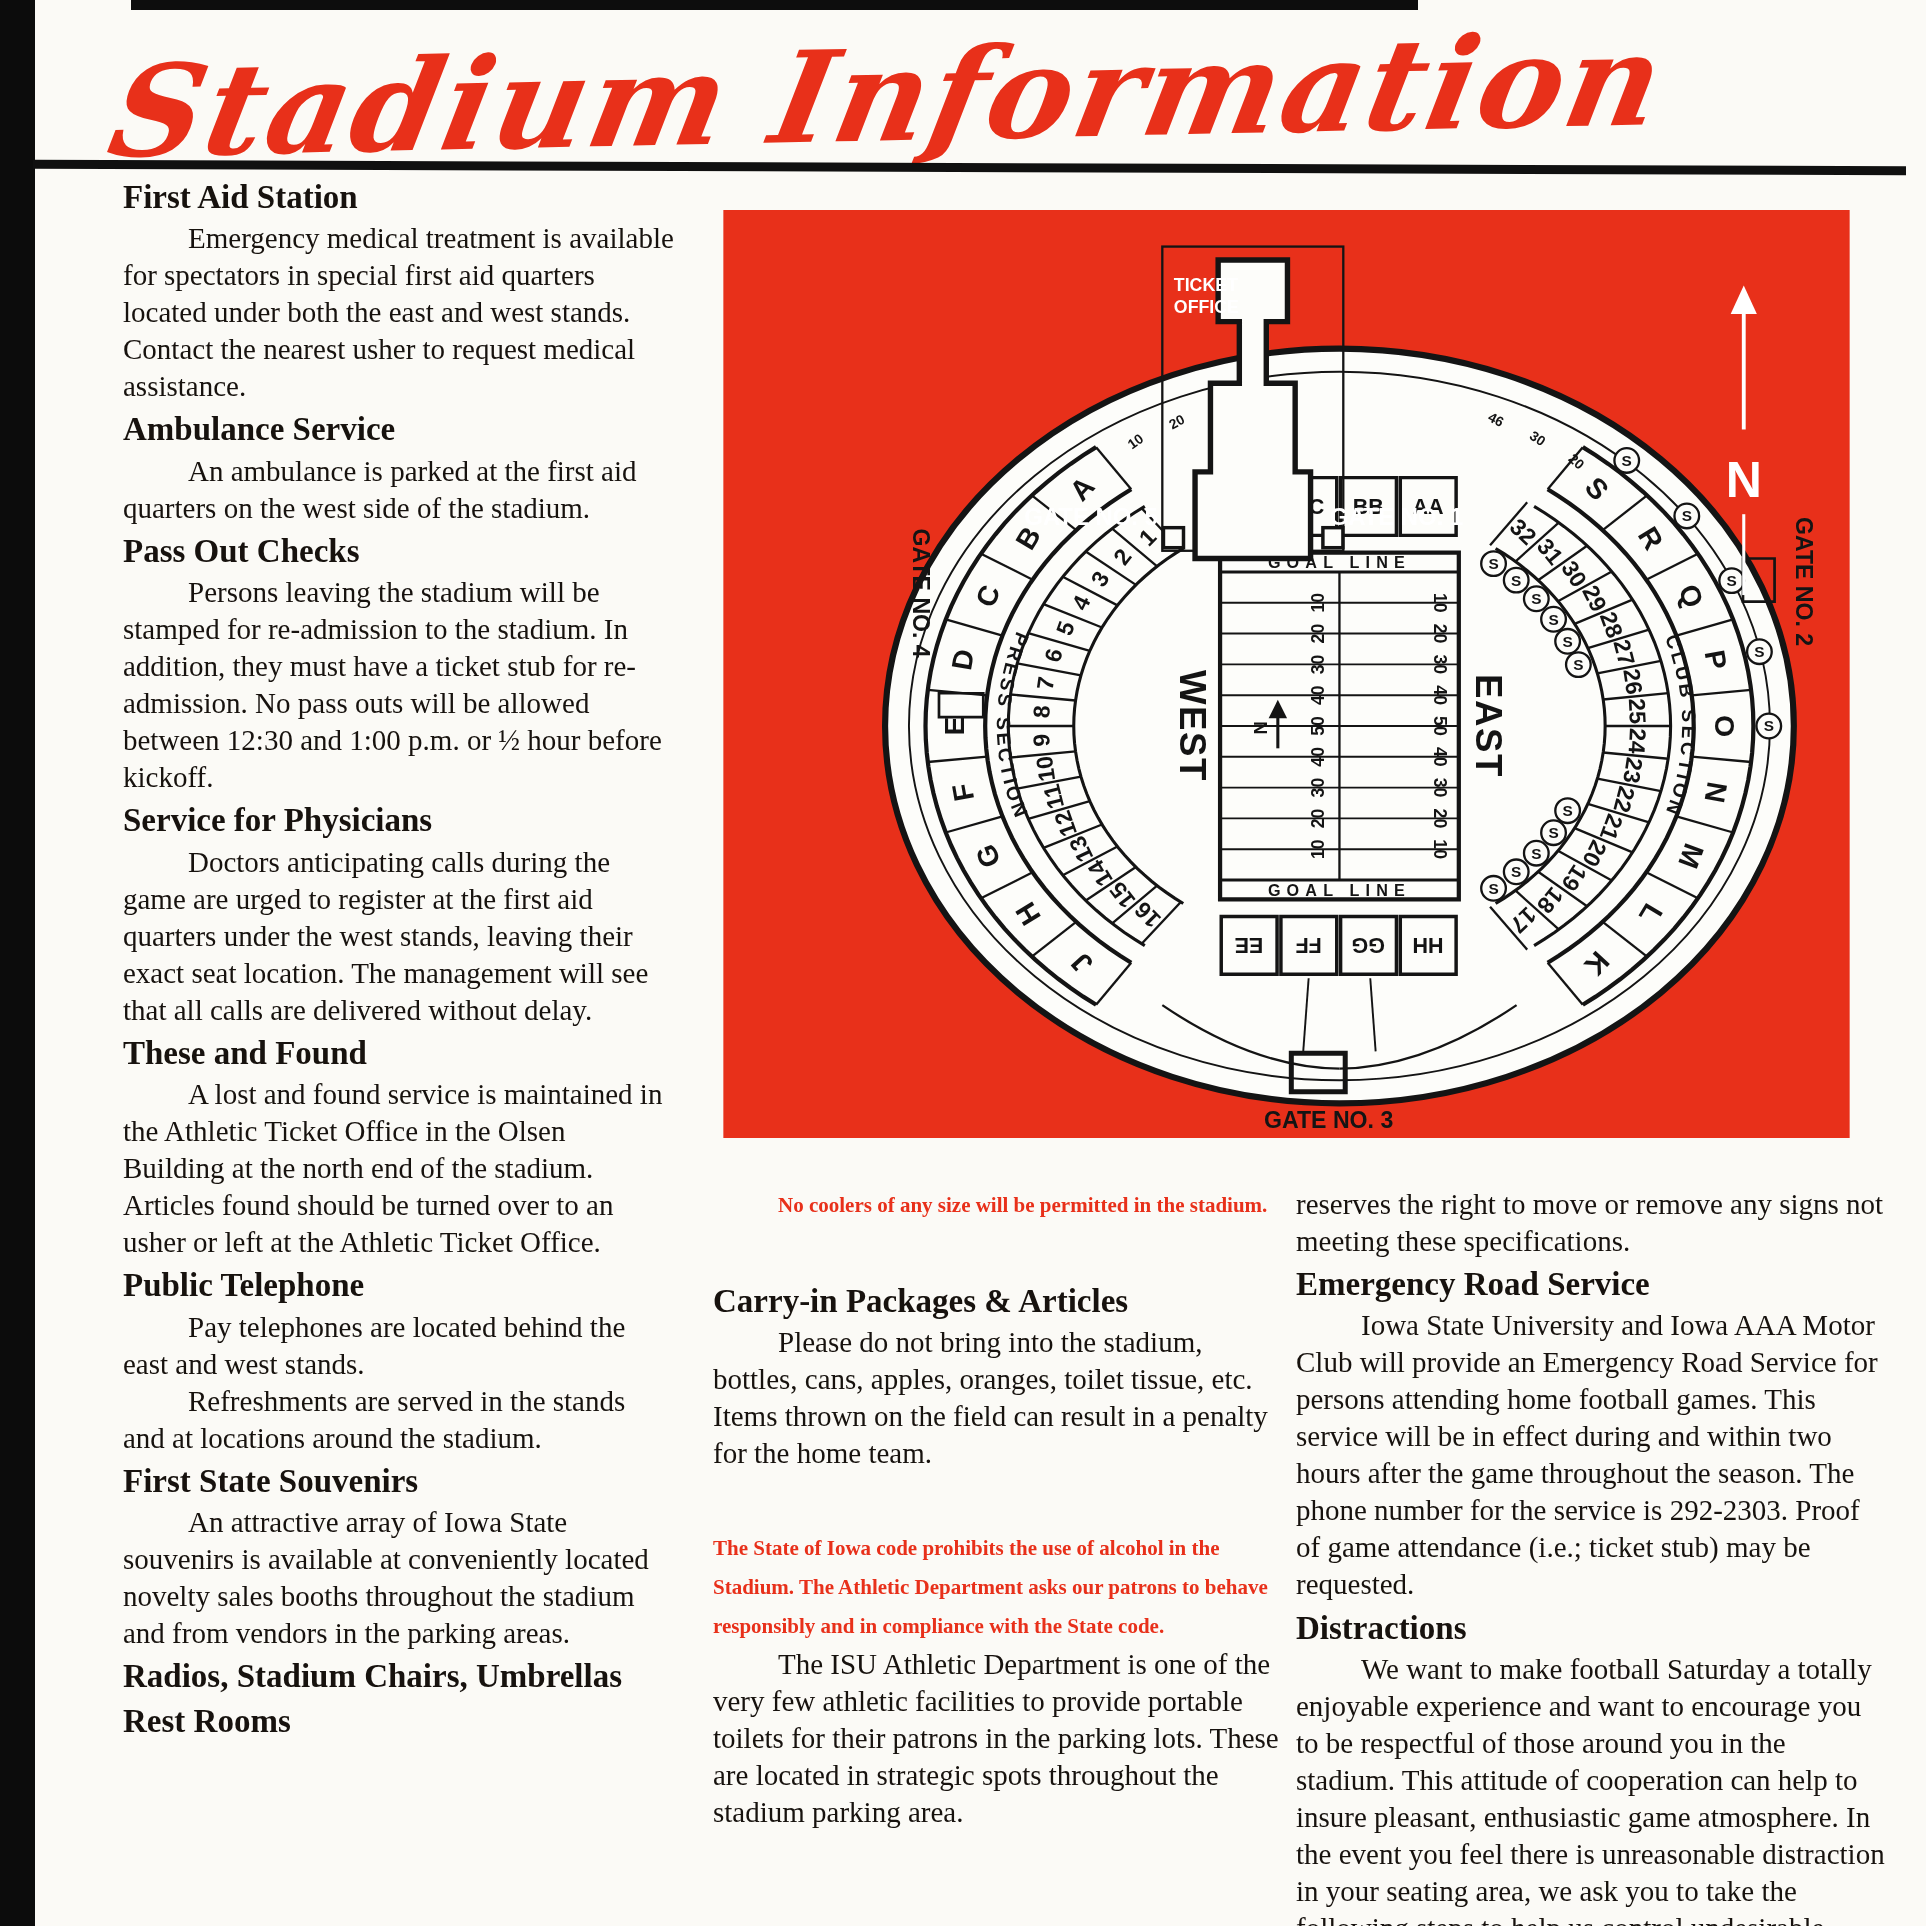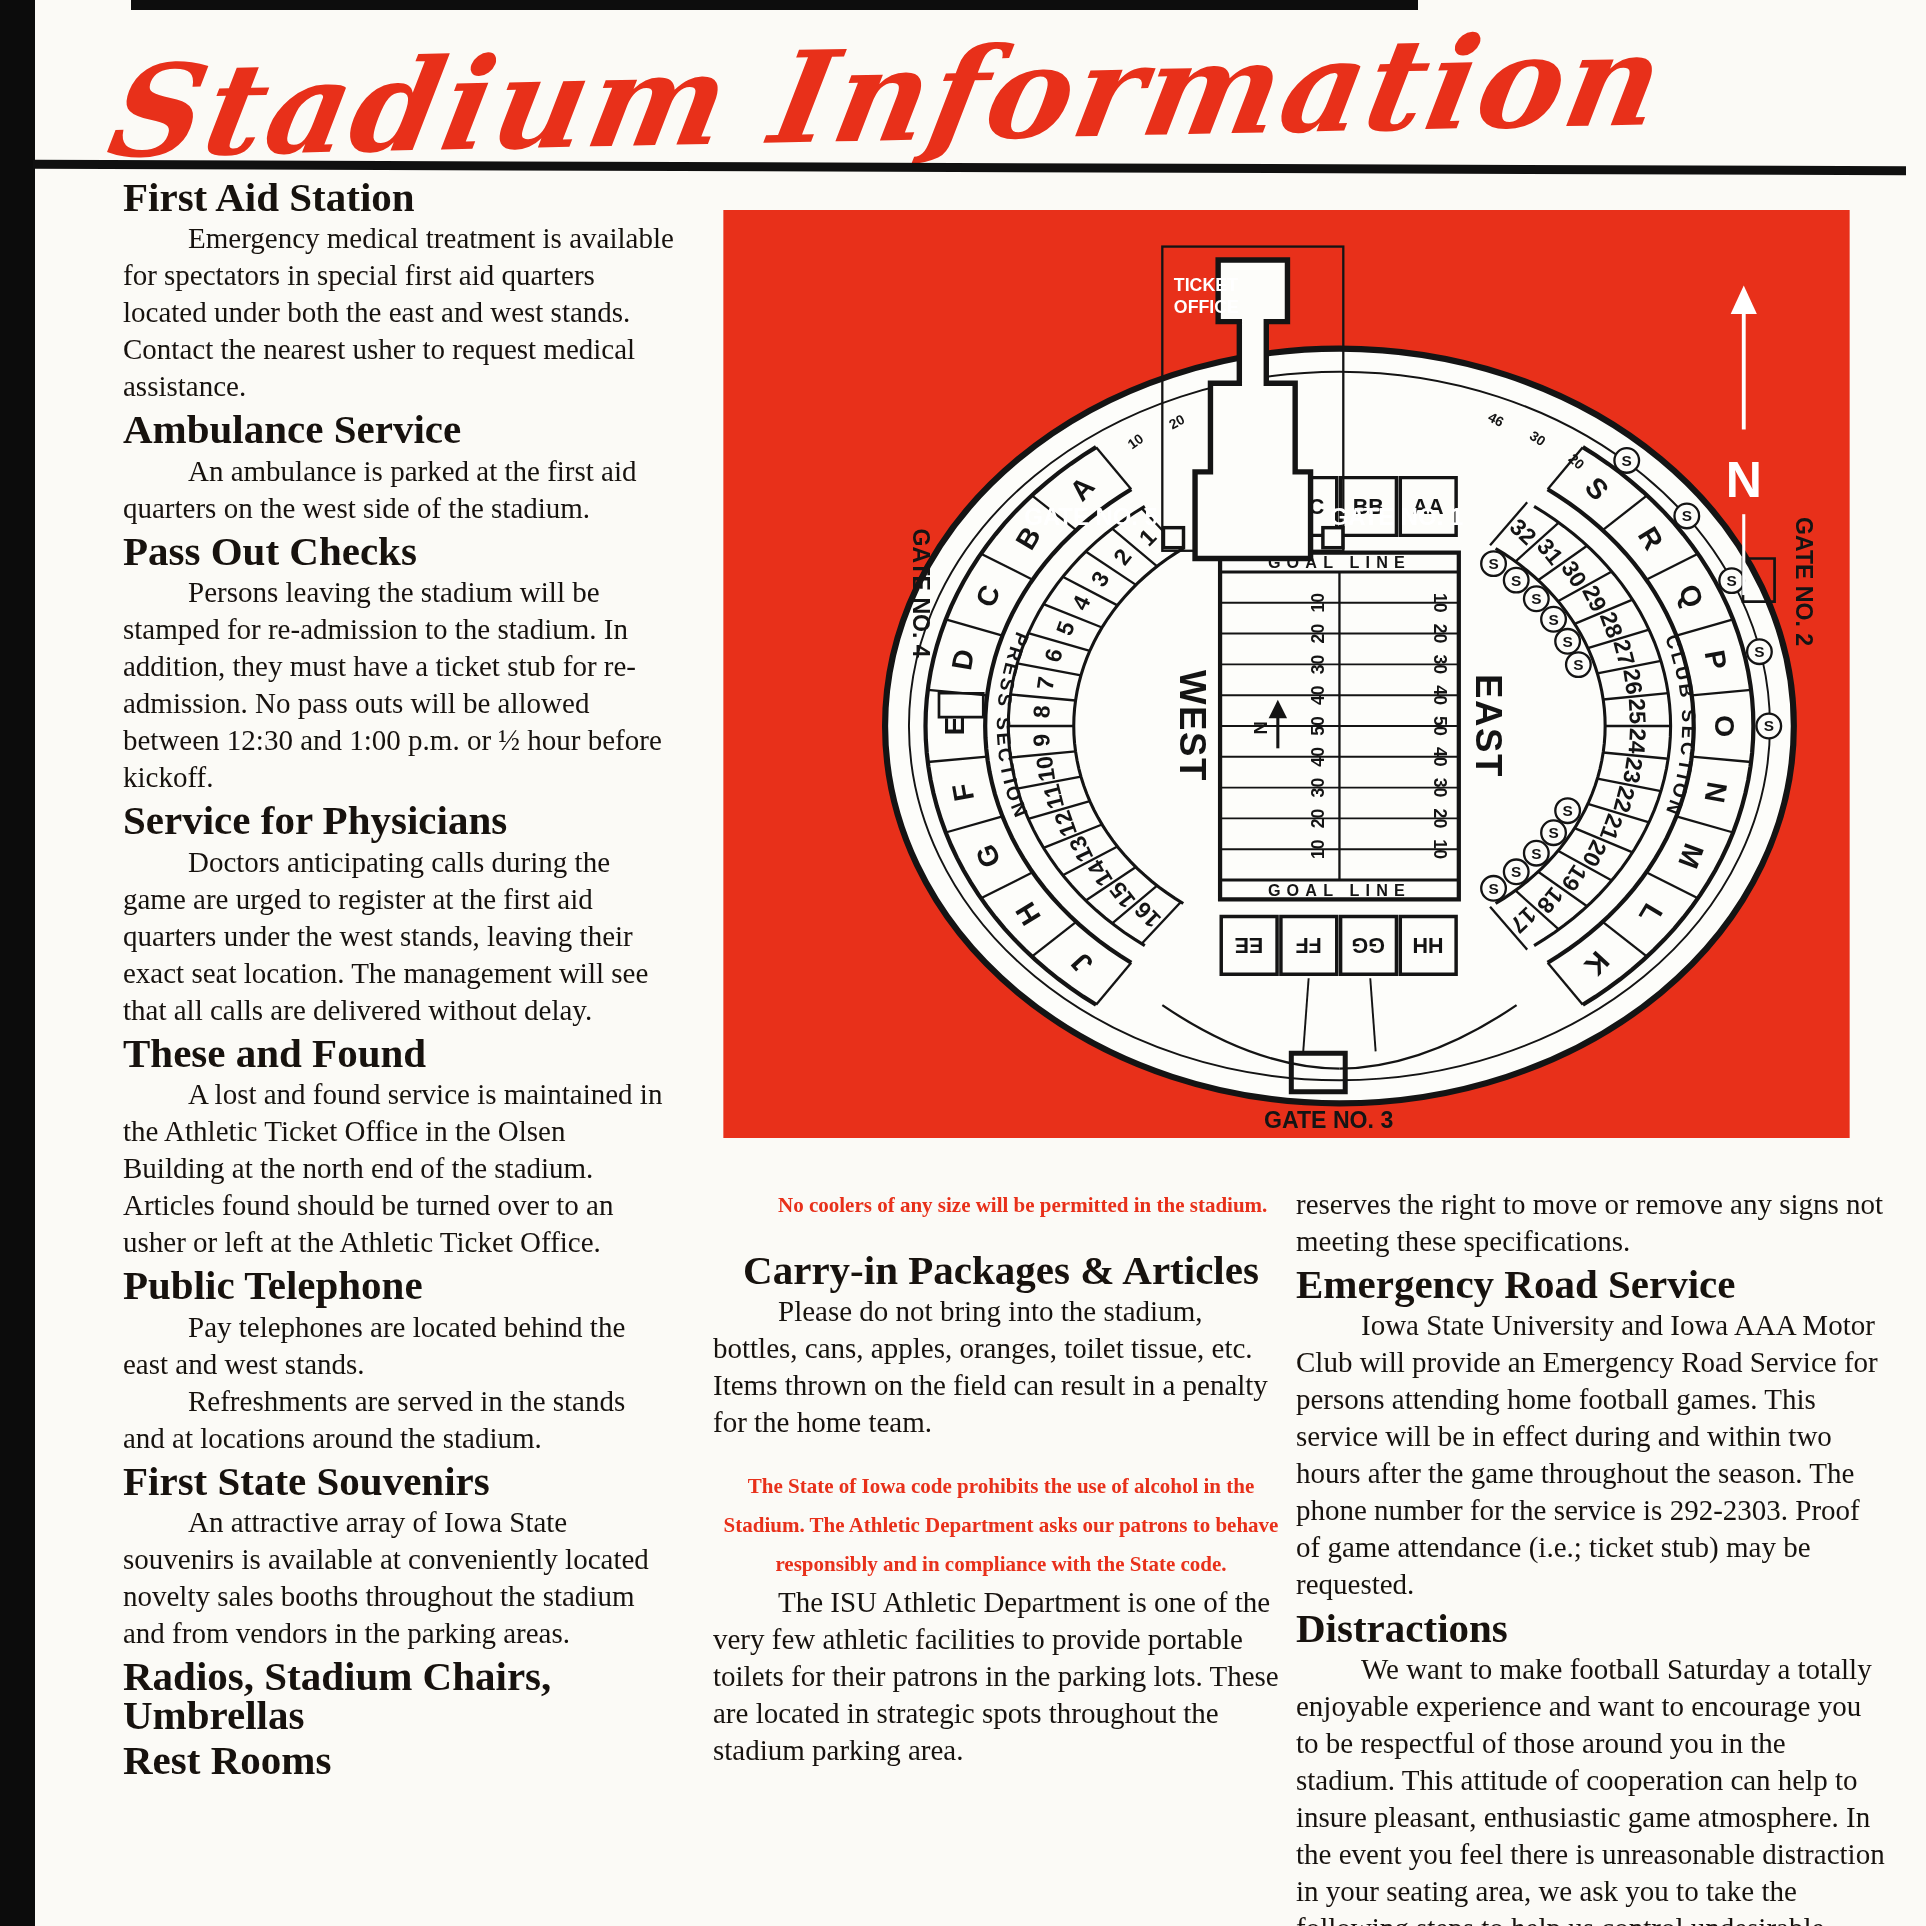--- a/index.html
+++ b/index.html
@@ -16,28 +16,28 @@
           font-size:127px; line-height:1; color:var(--red); letter-spacing:2.3px;
           transform:skewX(-12deg) rotate(-1.2deg); white-space:nowrap; }
   .title-rule{ position:absolute; left:33px; top:163px; width:1873px; height:8.5px;
                background:#101010; transform:rotate(0.2deg); }
 
   .col{ position:absolute; font-size:29px; line-height:37px; }
   #col-left  { left:123px;  top:178px;  width:551px; }
   #col-mid   { left:713px; top:1186px; width:576px; }
   #col-right { left:1296px; top:1186px; width:591px; }
 
-  .col h3{ margin:5.4px 0 3.1px 0; font-size:41px; line-height:39px; font-weight:bold; }
+  .col h3{ margin:5.4px 0 3.1px 0; font-size:33px; line-height:39px; font-weight:bold; }
   .col h3:first-child{ margin-top:0; }
   .col p{ margin:0; }
   .col p.body{ text-indent:65px; }
   .col p.para{ text-indent:0; }
   .col p.red{ color:var(--red); font-weight:bold; font-size:21px; line-height:39px; text-indent:65px; }
   .col p.red.noindent{ text-indent:0; }
-  .col .gap{ margin-top:26px;text-align:center; }
+  .col .gap{ margin-top:57px; }
 
   .map-panel{ position:absolute; left:723px; top:210px; width:1127px; height:928px; }
   .map-panel svg{ display:block; width:100%; height:100%; }
   .map-bg{ fill:var(--red); }
 </style>
 </head>
 <body>
 
 <div class="page">
 

